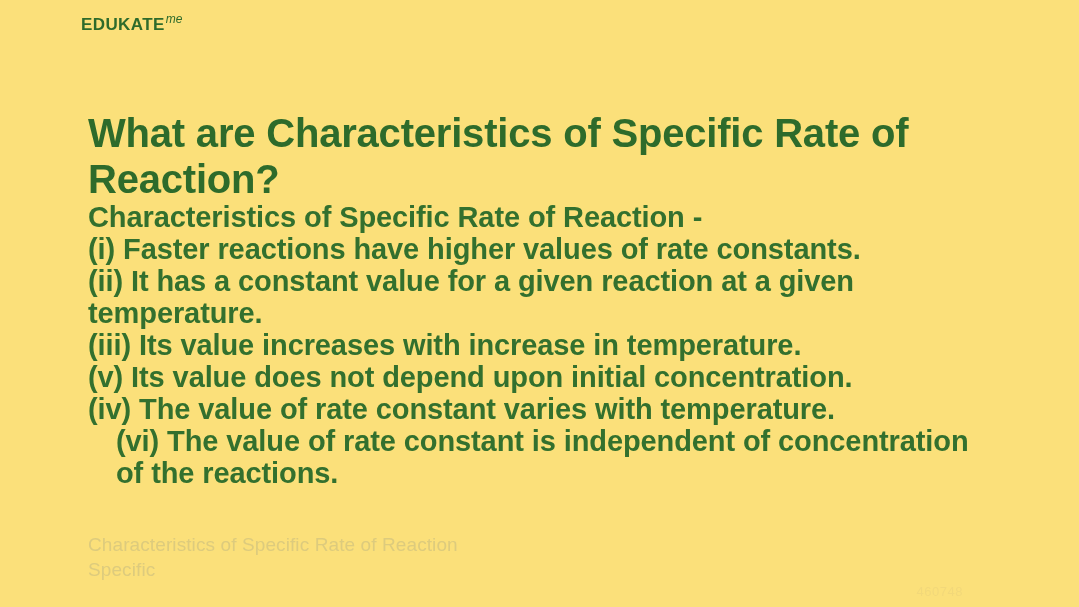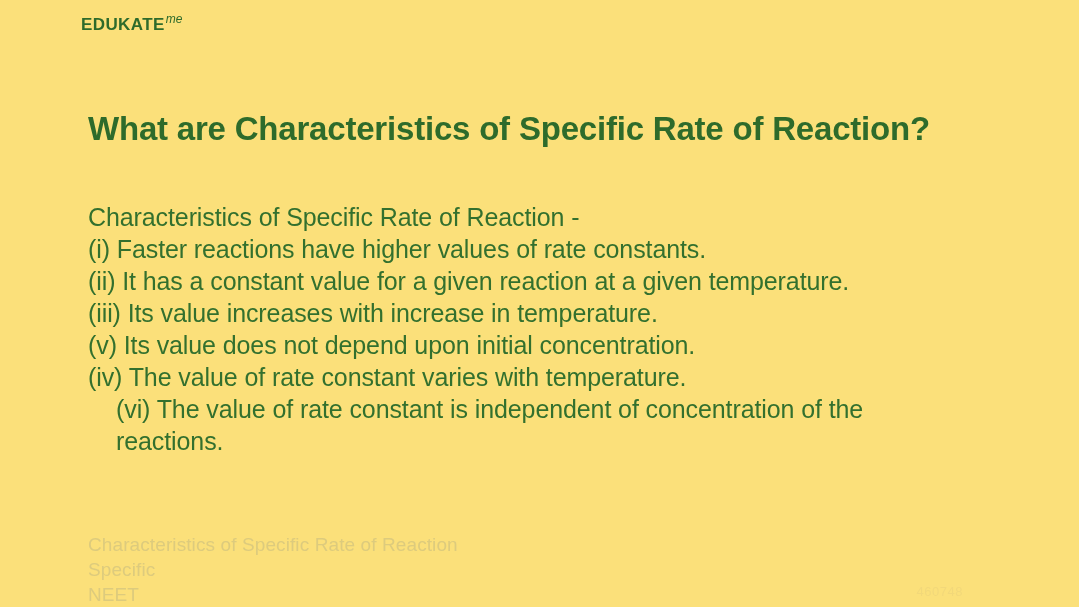--- a/index.html
+++ b/index.html
@@ -44,40 +44,41 @@
     position: relative;
     top: -3px;
   }
 
   
   .title {
     position: absolute;
     left: 88px;
     top: 110px;
     width: 940px;
-    font-size: 33px;
+    font-size: 40px;
     font-weight: bold;
     color: #2e6b2b;
     letter-spacing: -0.2px;
     line-height: 1.15;
   }
 
   
   .body-block {
     position: absolute;
     left: 88px;
     top: 201px;
     width: 900px;
   }
   .body-line {
-    font-size: 25px;
+    font-size: 29px;
     color: #33702e;
     line-height: 32px;
     letter-spacing: -0.1px;
     white-space: pre-wrap;
+    font-weight: bold;
   }
   .body-line.wrapped {
     width: 860px;
     white-space: normal;
     margin-left: 28px;
   }
 
   
   .footer {
     position: absolute;
@@ -120,18 +121,17 @@
     <div class="body-line">(ii) It has a constant value for a given reaction at a given temperature.</div>
     <div class="body-line">(iii) Its value increases with increase in temperature.</div>
     <div class="body-line">(v) Its value does not depend upon initial concentration.</div>
     <div class="body-line">(iv) The value of rate constant varies with temperature.</div>
     <div class="body-line wrapped">(vi) The value of rate constant is independent of concentration of the reactions.</div>
   </div>
 
   <div class="footer">
     <div class="footer-line">Characteristics of Specific Rate of Reaction</div>
     <div class="footer-line">Specific</div>
-    <div class="footer-line">NEET</div>
   </div>
 
   <div class="watermark">460748</div>
 
 </div>
 
 </body></html>

